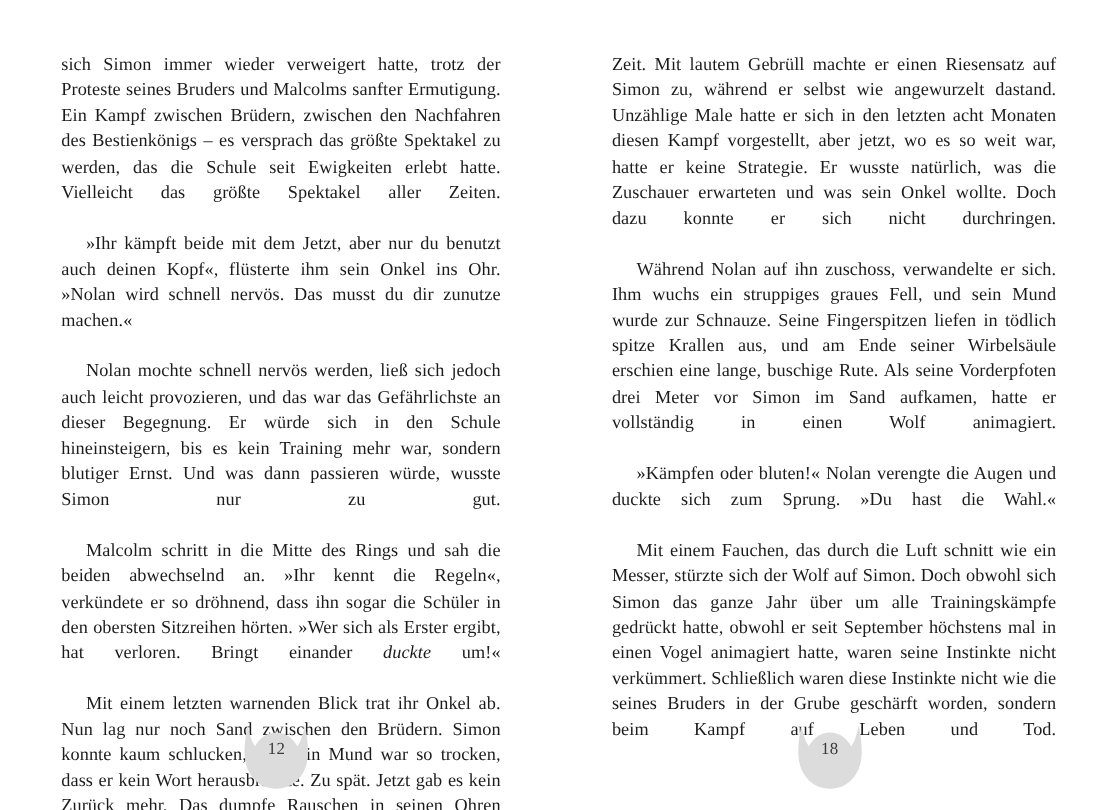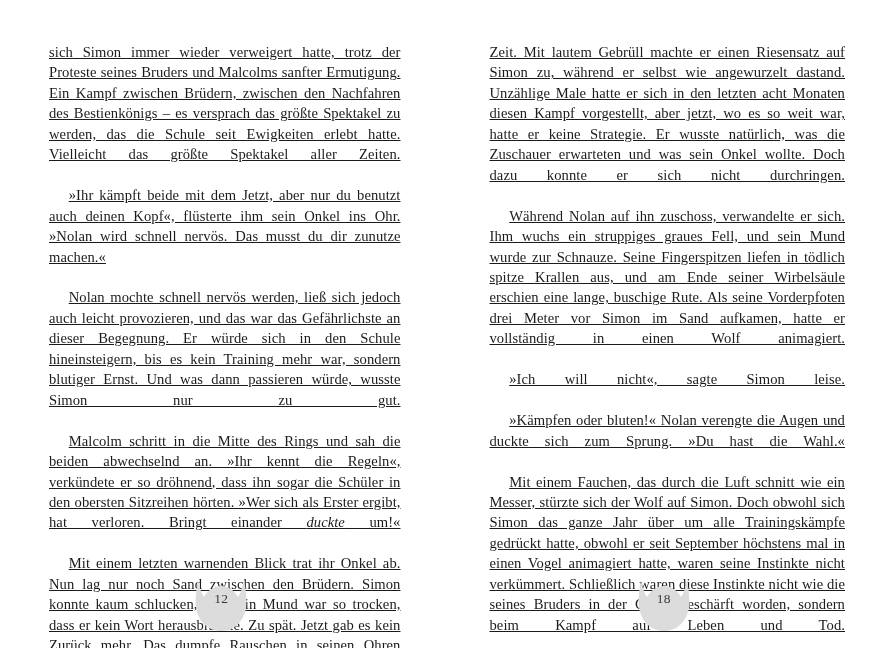--- a/index.html
+++ b/index.html
@@ -13,21 +13,20 @@
     font-family: "Liberation Serif", "DejaVu Serif", serif;
     color: #1b1b1b;
     overflow: hidden;
   }
   .spread {
     position: relative;
     width: 885px;
     height: 648px;
     display: flex;
     box-sizing: border-box;
-    text-decoration: underline;
   }
   .page {
     position: relative;
     width: 442.5px;
     height: 648px;
     box-sizing: border-box;
     background: #ffffff;
   }
   .page-left  { padding: 42px 42px 0 49px; }
   .page-right { padding: 42px 40px 0 47px; }
@@ -118,21 +117,20 @@
         </svg>
         <span class="folio-number">12</span>
       </div>
     </div>
   </div>
 
   <div class="page page-right">
     <div class="textblock">
         <p class="noindent">Zeit. Mit lautem Gebrüll machte er einen Riesensatz auf Simon zu, während er selbst wie angewurzelt dastand. Unzählige Male hatte er sich in den letzten acht Monaten diesen Kampf vorgestellt, aber jetzt, wo es so weit war, hatte er keine Strategie. Er wusste natürlich, was die Zuschauer erwarteten und was sein Onkel wollte. Doch dazu konnte er sich nicht durchringen.</p>
         <p>Während Nolan auf ihn zuschoss, verwandelte er sich. Ihm wuchs ein struppiges graues Fell, und sein Mund wurde zur Schnauze. Seine Fingerspitzen liefen in tödlich spitze Krallen aus, und am Ende seiner Wirbelsäule erschien eine lange, buschige Rute. Als seine Vorderpfoten drei Meter vor Simon im Sand aufkamen, hatte er vollständig in einen Wolf animagiert.</p>
-        <p>»Ich will nicht«, sagte Simon leise.</p>
         <p>»Kämpfen oder bluten!« Nolan verengte die Augen und duckte sich zum Sprung. »Du hast die Wahl.«</p>
         <p>Mit einem Fauchen, das durch die Luft schnitt wie ein Messer, stürzte sich der Wolf auf Simon. Doch obwohl sich Simon das ganze Jahr über um alle Trainingskämpfe gedrückt hatte, obwohl er seit September höchstens mal in einen Vogel animagiert hatte, waren seine Instinkte nicht verkümmert. Schließlich waren diese Instinkte nicht wie die seines Bruders in der Grube geschärft worden, sondern beim Kampf auf Leben und Tod.</p>
       </div>
     <div class="folio">
       <div class="folio-ornament">
         <svg viewBox="0 0 62 62" aria-hidden="true">
           <path d="M8 7 C10 17 12 21 14 24 C18 17 24 13 31 13 C38 13 44 17 48 24
                    C50 21 52 17 54 7 C56 18 57 27 56 34 C55 43 50 51 43 55
                    C39 57 35 58 31 58 C27 58 23 57 19 55 C12 51 7 43 6 34
                    C5 27 6 18 8 7 Z" fill="#dcdcdc"></path>

